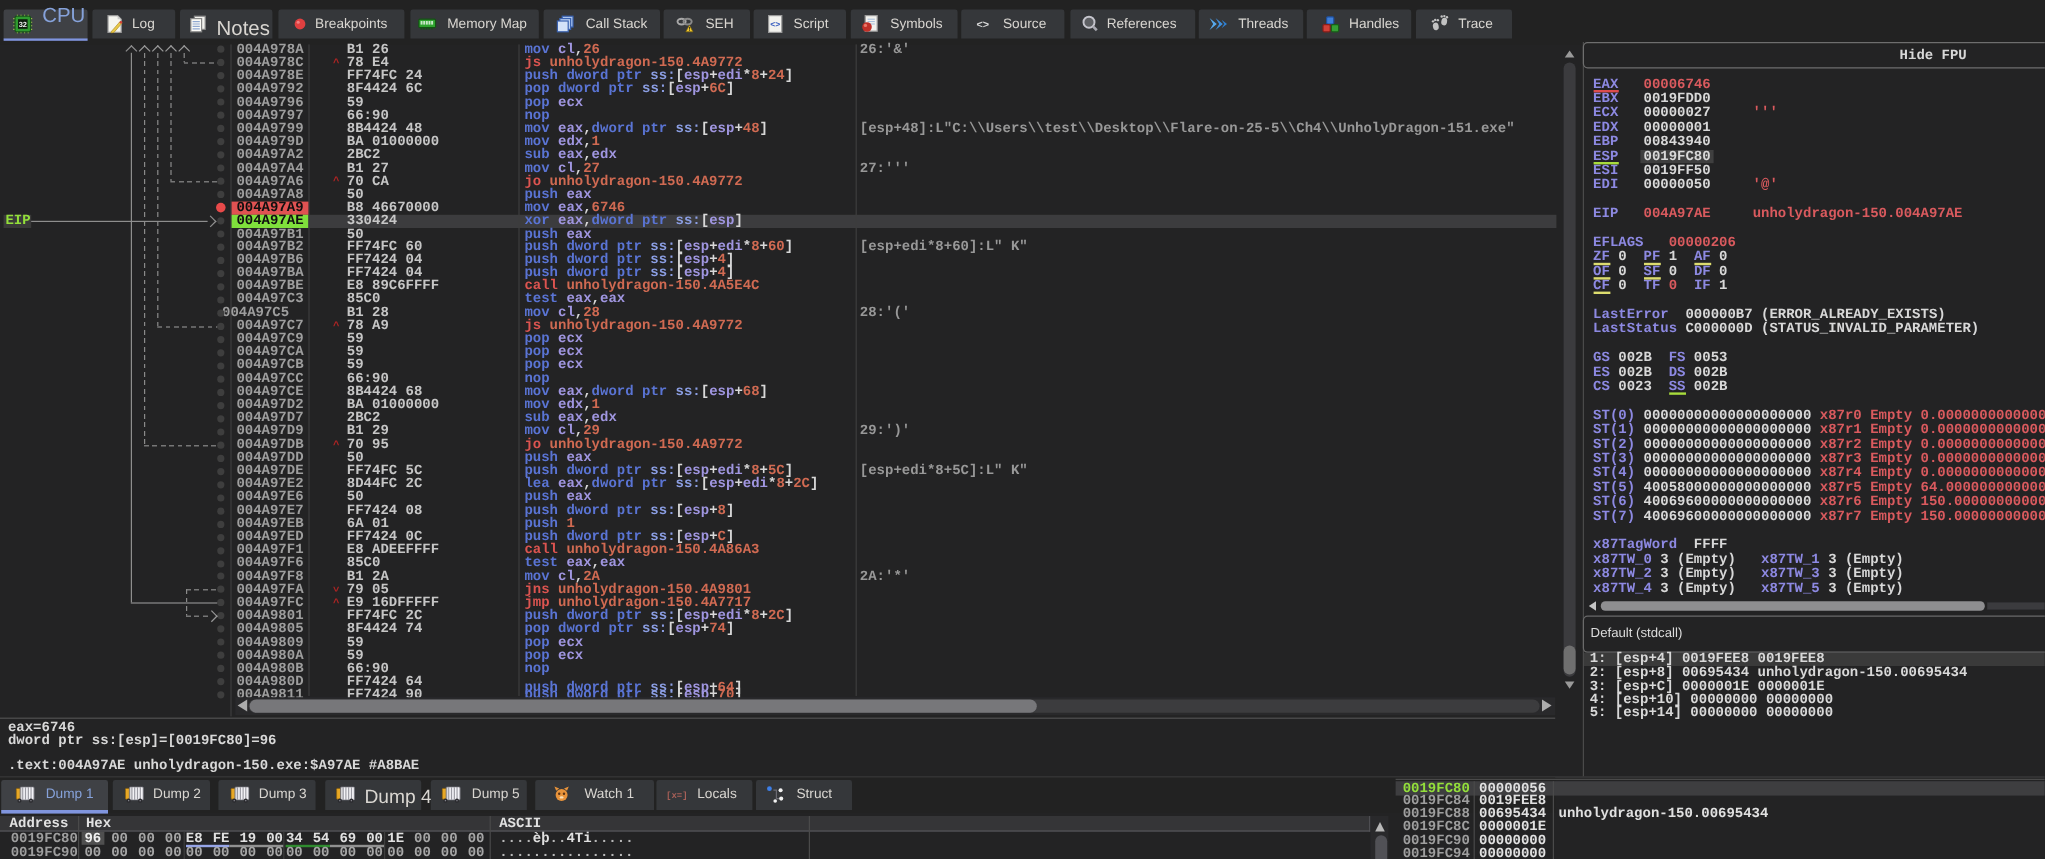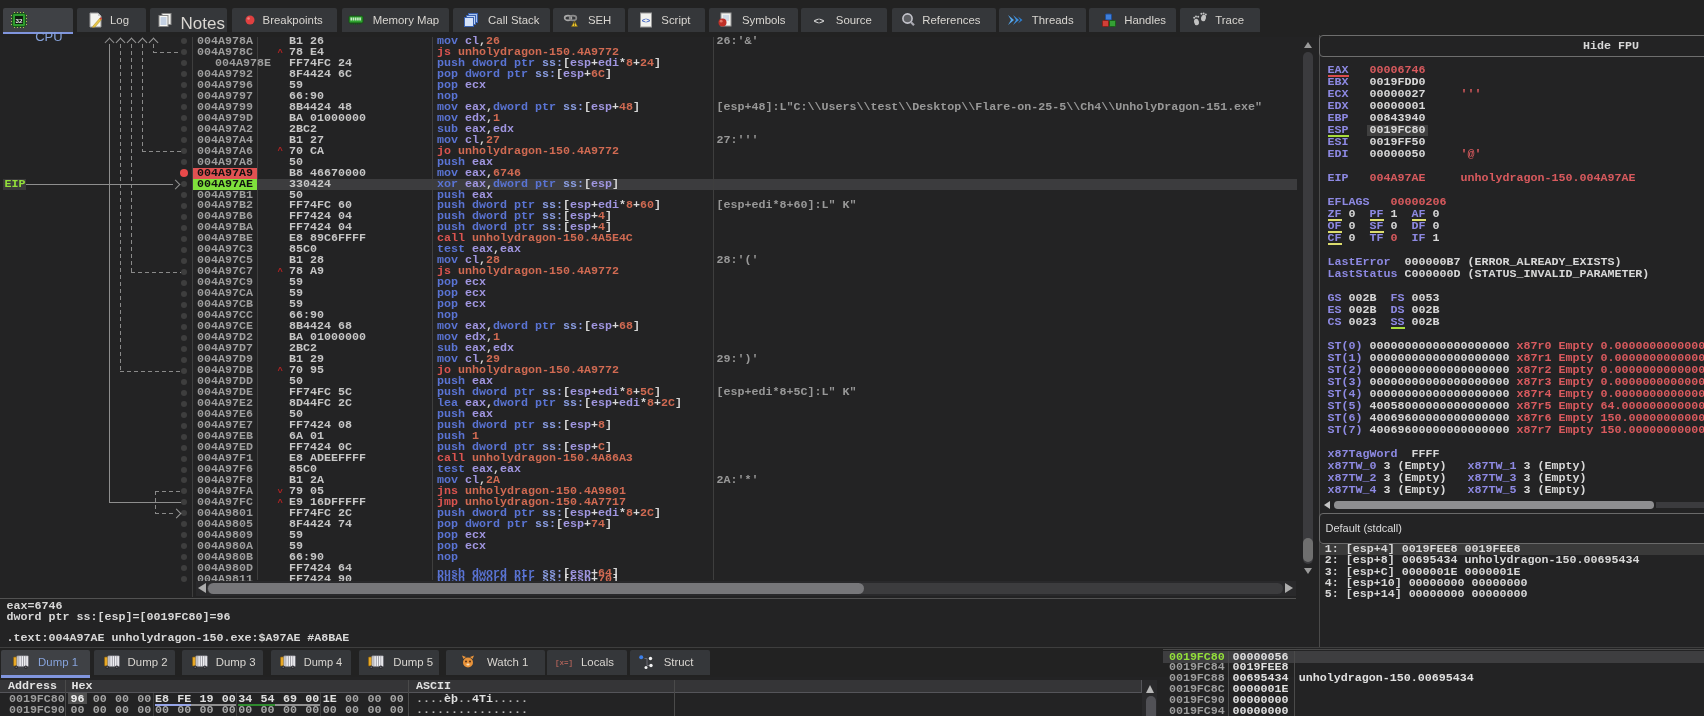--- a/index.html
+++ b/index.html
@@ -23,21 +23,21 @@
         <line x1="12.5" y1="0" x2="12.5" y2="16"></line>
         <line x1="0" y1="3.5" x2="16" y2="3.5"></line>
         <line x1="0" y1="6.5" x2="16" y2="6.5"></line>
         <line x1="0" y1="9.5" x2="16" y2="9.5"></line>
         <line x1="0" y1="12.5" x2="16" y2="12.5"></line>
       </g>
       <rect x="1.5" y="1.5" width="13" height="13" rx="1.5" fill="#2F9A2F" stroke="#175517" stroke-width="1"></rect>
       <rect x="4" y="4" width="8" height="8" fill="#0E1E0E"></rect>
       <text x="8" y="10.8" font-size="6.2" font-weight="bold" fill="#F0F0F0" text-anchor="middle" font-family="Liberation Sans">32</text>
     </svg>
-    <div class="abs sans" style="left:35.2px;top:29px;font-size:13px;color:#86A2DA">CPU</div>
+    <div class="abs sans" style="left:35.2px;top:3px;font-size:17px;color:#86A2DA">CPU</div>
     <div class="abs" style="left:77px;top:7.9px;width:69px;height:23.8px;background:#35373A;border-radius:2px 2px 0 0"></div>
     <svg class="abs" style="left:86.6px;top:12px" width="16" height="16" viewBox="0 0 16 16">
       <path d="M3 1h8l3 3v11H3z" fill="#F5F5F0" stroke="#999"></path>
       <path d="M11 1l3 3h-3z" fill="#ccc"></path>
       <path d="M6 14L13 6l1.6 1.4L8 15l-2.6.6z" fill="#E8C84A" stroke="#A8861A" stroke-width="0.5"></path>
       <circle cx="13.8" cy="6.6" r="1.1" fill="#D04038"></circle>
     </svg>
     <div class="abs sans" style="left:110px;top:13.5px;font-size:11.4px;color:#D9D6D1">Log</div>
     <div class="abs" style="left:149.6px;top:7.9px;width:77.8px;height:23.8px;background:#35373A;border-radius:2px 2px 0 0"></div>
     <svg class="abs" style="left:157px;top:12px" width="16" height="16" viewBox="0 0 16 16">
@@ -159,21 +159,21 @@
     <div class="abs" style="left:431.5px;top:178.54px;width:1px;height:10.98px;background:#3E3E3E"></div>
     <div class="abs" style="left:712.5px;top:178.54px;width:1px;height:10.98px;background:#3E3E3E"></div>
     <div class="abs mono" style="left:197px;top:35.79px;color:#9E9E9E">004A978A</div>
     <div class="abs mono byt" style="left:289px;top:35.79px">B1 26</div>
     <div class="abs mono" style="left:437px;top:35.79px"><i class="b">mov</i><i class="w"> </i><i class="rg">cl</i><i class="w">,</i><i class="n">26</i></div>
     <div class="abs mono cmt" style="left:716.5px;top:35.79px">26:'&amp;'</div>
     <div class="abs mono" style="left:197px;top:46.77px;color:#9E9E9E">004A978C</div>
     <div class="abs mono byt" style="left:289px;top:46.77px">78 E4</div>
     <div class="abs mono" style="left:437px;top:46.77px"><i class="r">js</i><i class="w"> </i><i class="n">unholydragon-150.4A9772</i></div>
     <div class="abs" style="left:277.5px;top:47.57px;font-family:'Liberation Mono',monospace;font-weight:700;font-size:9px;line-height:10px;color:#B02424">^</div>
-    <div class="abs mono" style="left:215px;top:57.75px;color:#9E9E9E">004A978E</div>
+    <div class="abs mono" style="left:197px;top:57.75px;color:#9E9E9E">004A978E</div>
     <div class="abs mono byt" style="left:289px;top:57.75px">FF74FC 24</div>
     <div class="abs mono" style="left:437px;top:57.75px"><i class="b">push</i><i class="w"> </i><i class="b">dword</i><i class="w"> </i><i class="b">ptr</i><i class="w"> </i><i class="sg">ss:</i><i class="w">[</i><i class="rg">esp</i><i class="w">+</i><i class="rg">edi</i><i class="w">*</i><i class="n">8</i><i class="w">+</i><i class="n">24</i><i class="w">]</i></div>
     <div class="abs mono" style="left:197px;top:68.73px;color:#9E9E9E">004A9792</div>
     <div class="abs mono byt" style="left:289px;top:68.73px">8F4424 6C</div>
     <div class="abs mono" style="left:437px;top:68.73px"><i class="b">pop</i><i class="w"> </i><i class="b">dword</i><i class="w"> </i><i class="b">ptr</i><i class="w"> </i><i class="sg">ss:</i><i class="w">[</i><i class="rg">esp</i><i class="w">+</i><i class="n">6C</i><i class="w">]</i></div>
     <div class="abs mono" style="left:197px;top:79.71px;color:#9E9E9E">004A9796</div>
     <div class="abs mono byt" style="left:289px;top:79.71px">59</div>
     <div class="abs mono" style="left:437px;top:79.71px"><i class="b">pop</i><i class="w"> </i><i class="rg">ecx</i></div>
     <div class="abs mono" style="left:197px;top:90.69px;color:#9E9E9E">004A9797</div>
     <div class="abs mono byt" style="left:289px;top:90.69px">66:90</div>
@@ -217,21 +217,21 @@
     <div class="abs mono" style="left:437px;top:211.47px"><i class="b">push</i><i class="w"> </i><i class="b">dword</i><i class="w"> </i><i class="b">ptr</i><i class="w"> </i><i class="sg">ss:</i><i class="w">[</i><i class="rg">esp</i><i class="w">+</i><i class="n">4</i><i class="w">]</i></div>
     <div class="abs mono" style="left:197px;top:222.45px;color:#9E9E9E">004A97BA</div>
     <div class="abs mono byt" style="left:289px;top:222.45px">FF7424 04</div>
     <div class="abs mono" style="left:437px;top:222.45px"><i class="b">push</i><i class="w"> </i><i class="b">dword</i><i class="w"> </i><i class="b">ptr</i><i class="w"> </i><i class="sg">ss:</i><i class="w">[</i><i class="rg">esp</i><i class="w">+</i><i class="n">4</i><i class="w">]</i></div>
     <div class="abs mono" style="left:197px;top:233.43px;color:#9E9E9E">004A97BE</div>
     <div class="abs mono byt" style="left:289px;top:233.43px">E8 89C6FFFF</div>
     <div class="abs mono" style="left:437px;top:233.43px"><i class="r">call</i><i class="w"> </i><i class="n">unholydragon-150.4A5E4C</i></div>
     <div class="abs mono" style="left:197px;top:244.41px;color:#9E9E9E">004A97C3</div>
     <div class="abs mono byt" style="left:289px;top:244.41px">85C0</div>
     <div class="abs mono" style="left:437px;top:244.41px"><i class="b">test</i><i class="w"> </i><i class="rg">eax</i><i class="w">,</i><i class="rg">eax</i></div>
-    <div class="abs mono" style="left:197px;top:255.39px;color:#9E9E9E">004A97C5</div>
+    <div class="abs mono" style="left:185px;top:255.39px;color:#9E9E9E">004A97C5</div>
     <div class="abs mono byt" style="left:289px;top:255.39px">B1 28</div>
     <div class="abs mono" style="left:437px;top:255.39px"><i class="b">mov</i><i class="w"> </i><i class="rg">cl</i><i class="w">,</i><i class="n">28</i></div>
     <div class="abs mono cmt" style="left:716.5px;top:255.39px">28:'('</div>
     <div class="abs mono" style="left:197px;top:266.37px;color:#9E9E9E">004A97C7</div>
     <div class="abs mono byt" style="left:289px;top:266.37px">78 A9</div>
     <div class="abs mono" style="left:437px;top:266.37px"><i class="r">js</i><i class="w"> </i><i class="n">unholydragon-150.4A9772</i></div>
     <div class="abs" style="left:277.5px;top:267.17px;font-family:'Liberation Mono',monospace;font-weight:700;font-size:9px;line-height:10px;color:#B02424">^</div>
     <div class="abs mono" style="left:197px;top:277.35px;color:#9E9E9E">004A97C9</div>
     <div class="abs mono byt" style="left:289px;top:277.35px">59</div>
     <div class="abs mono" style="left:437px;top:277.35px"><i class="b">pop</i><i class="w"> </i><i class="rg">ecx</i></div>
@@ -545,21 +545,21 @@
         <line x1="7.1" y1="2.2" x2="7.1" y2="12.2"></line>
         <line x1="9.4" y1="2.2" x2="9.4" y2="12.2"></line>
         <line x1="11.7" y1="2.2" x2="11.7" y2="12.2"></line>
         <line x1="14" y1="2.2" x2="14" y2="12.2"></line>
       </g>
       <circle cx="3.2" cy="13.2" r="1.7" fill="#2A2A2E"></circle>
       <circle cx="12.8" cy="13.2" r="1.7" fill="#2A2A2E"></circle>
       <circle cx="3.2" cy="13.2" r="0.6" fill="#909098"></circle>
       <circle cx="12.8" cy="13.2" r="0.6" fill="#909098"></circle>
     </svg>
-    <div class="abs sans" style="left:303.7px;top:656px;font-size:11px;color:#D9D6D1">Dump 4</div>
+    <div class="abs sans" style="left:303.7px;top:656px;font-size:16px;color:#D9D6D1">Dump 4</div>
     <div class="abs" style="left:359.4px;top:650.3px;width:79.3px;height:24.7px;background:#35373A;border-radius:2px 2px 0 0"></div>
     <svg class="abs" style="left:368.3px;top:654px" width="16" height="16" viewBox="0 0 16 16">
       <rect x="0.5" y="3" width="4" height="9" rx="0.8" fill="#E8A825" stroke="#8A6210" stroke-width="0.7"></rect>
       <rect x="3.8" y="1.8" width="11.7" height="10.8" rx="0.8" fill="#D8D8DC" stroke="#6A6A72" stroke-width="0.7"></rect>
       <g stroke="#9A9AA2" stroke-width="1">
         <line x1="6" y1="2.2" x2="6" y2="12.2"></line>
         <line x1="8.3" y1="2.2" x2="8.3" y2="12.2"></line>
         <line x1="10.6" y1="2.2" x2="10.6" y2="12.2"></line>
         <line x1="12.9" y1="2.2" x2="12.9" y2="12.2"></line>
       </g>

